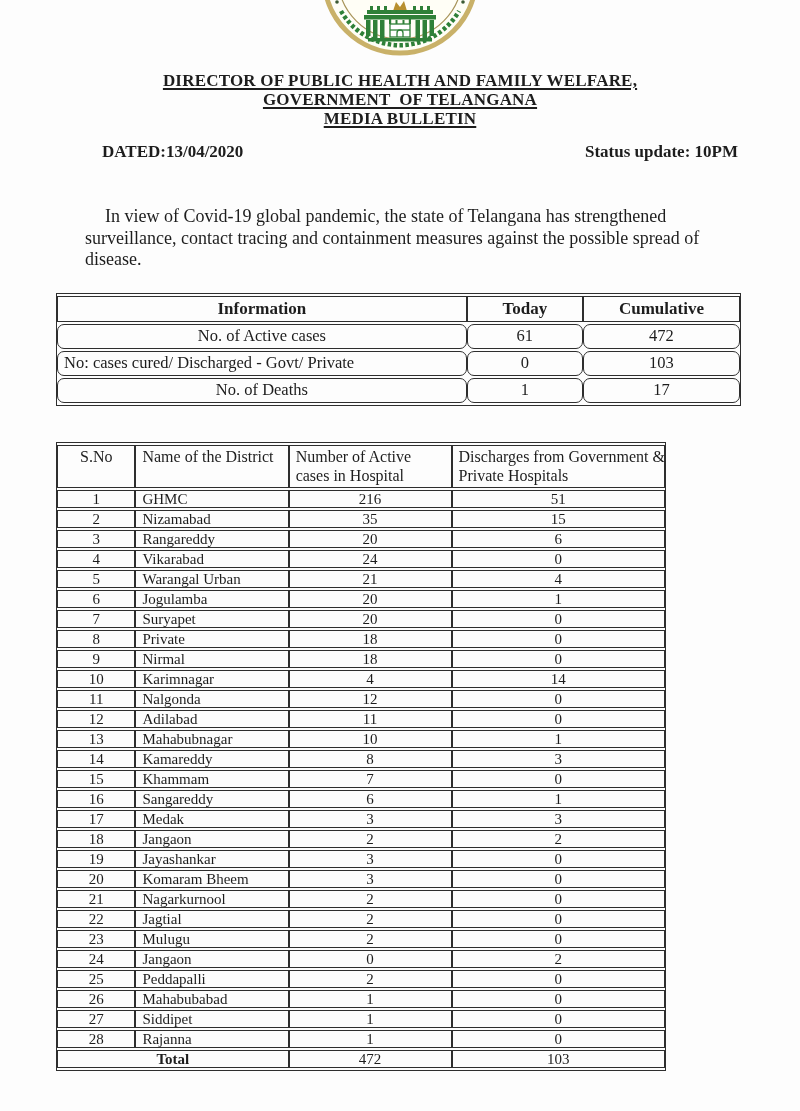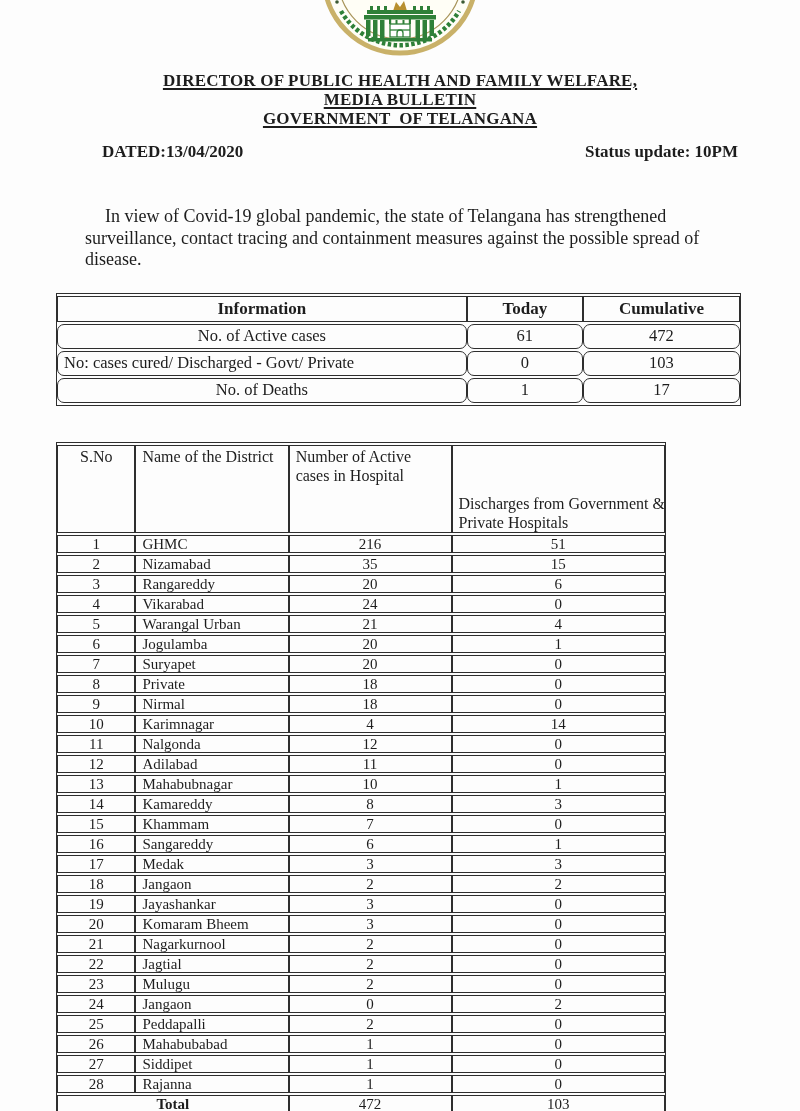--- a/index.html
+++ b/index.html
@@ -32,21 +32,21 @@
   .c{text-align:center;}
   .l{text-align:left;}
   .b{font-weight:bold;}
   .t1{margin:22px 0 0 56px;width:685px;font-size:16.5px;}
   .t1 th{font-size:17px;height:24px;}
   .t1 td{height:23px;border-radius:7px;}
   .t2{margin:36px 0 0 56px;width:610px;font-size:15px;}
   .t2 th{font-size:16px;font-weight:normal;vertical-align:top;padding-top:1px;line-height:19px;height:40px;}
   .t2 th span{display:inline-block;text-align:left;}
   .t2 th .w3{width:150px;}
-  .t2 th .w4{width:218px;margin-top:47px;}
+  .t2 th .w4{width:218px;}
   .t2 td{height:15px;line-height:16px;}
 </style>
 </head>
 <body>
 
 <div class="page">
 
   <svg class="emblem" viewBox="0 0 160 160">
     <circle cx="80" cy="80" r="76" fill="#fffef6" stroke="#c9b169" stroke-width="5"></circle>
     <circle cx="80" cy="80" r="62" fill="none" stroke="#a8945a" stroke-width="1.2"></circle>
@@ -92,22 +92,22 @@
         <rect x="69" y="122" width="2.2" height="5"></rect>
         <rect x="75.5" y="123" width="2" height="4"></rect>
         <rect x="82.5" y="123" width="2" height="4"></rect>
         <rect x="88.8" y="122" width="2.2" height="5"></rect>
       </g>
     </g>
   </svg>
 
   <div class="titles">
     <div class="title">DIRECTOR OF PUBLIC HEALTH AND FAMILY WELFARE,</div>
+    <div class="title">GOVERNMENT  OF TELANGANA</div>
     <div class="title">MEDIA BULLETIN</div>
-    <div class="title">GOVERNMENT  OF TELANGANA</div>
   </div>
 
   <div class="daterow">
     <span>DATED:13/04/2020</span>
     <span>Status update: 10PM</span>
   </div>
 
   <p class="intro">In view of Covid-19 global pandemic, the state of Telangana has strengthened surveillance, contact tracing and containment measures against the possible spread of disease.</p>
 
   <table class="t1">

